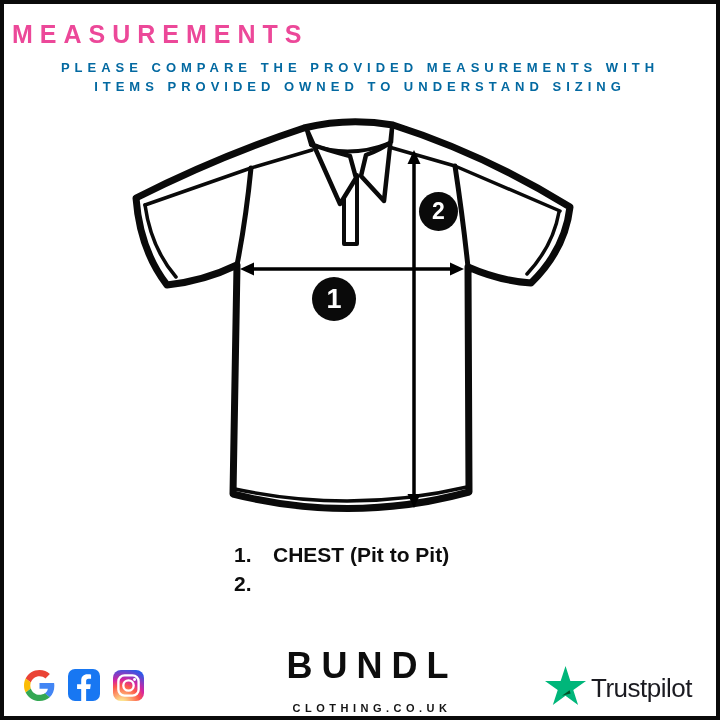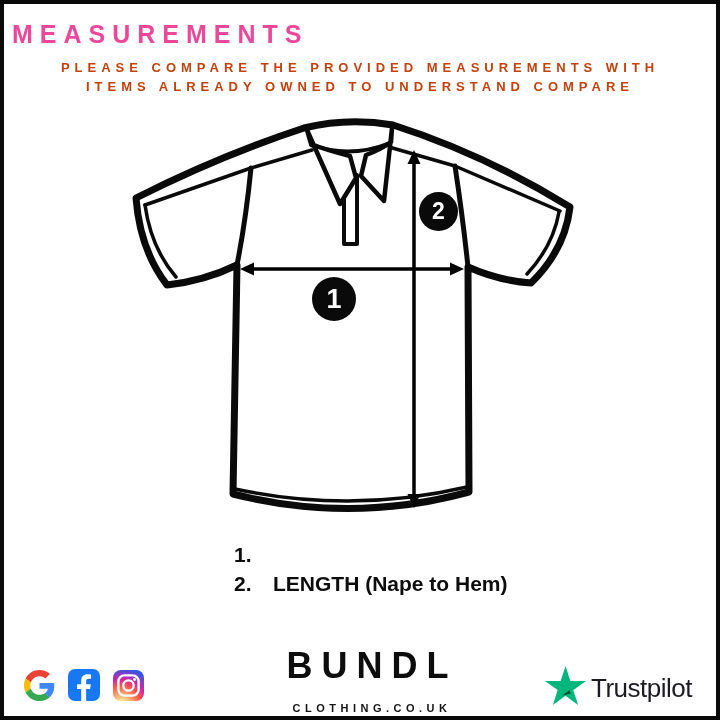--- a/index.html
+++ b/index.html
@@ -9,21 +9,21 @@
     font-family:"Liberation Sans",sans-serif;color:#111;
   }
   .abs{position:absolute;}
   
   .title{
     top:16px;left:0;width:100%;text-align:left;
     font-size:25px;font-weight:bold;letter-spacing:7px;color:#ec4899;padding-left:8px;
   }
   .subtitle{
     top:54px;left:0;width:100%;text-align:center;
-    font-size:13px;font-weight:bold;letter-spacing:5px;line-height:19px;color:#c2410c;
+    font-size:13px;font-weight:bold;letter-spacing:5px;line-height:19px;color:#0369a1;
   }
   
   .shirt-svg{top:0;left:0;width:720px;height:720px;pointer-events:none;}
   .badge{
     border-radius:50%;background:#0a0a0a;color:#fff;font-weight:bold;
     display:flex;align-items:center;justify-content:center;
   }
   .badge1{left:308px;top:273px;width:44px;height:44px;font-size:27px;}
   .badge2{left:415px;top:188px;width:39px;height:39px;font-size:23px;}
   
@@ -47,21 +47,21 @@
   .tp-text{font-size:26px;font-weight:500;color:#1b1b21;letter-spacing:-0.5px;margin-left:5px;margin-top:6px;}
 </style>
 </head>
 <body>
 
 <div class="page">
 
   <div class="abs title">MEASUREMENTS</div>
   <div class="abs subtitle">
     <div>PLEASE COMPARE THE PROVIDED MEASUREMENTS WITH</div>
-    <div>ITEMS ALREADY OWNED TO UNDERSTAND COMPARE</div>
+    <div>ITEMS PROVIDED OWNED TO UNDERSTAND SIZING</div>
   </div>
 
   <svg class="abs shirt-svg" viewBox="0 0 720 720" xmlns="http://www.w3.org/2000/svg">
     <g stroke="#0a0a0a" stroke-linejoin="round" stroke-linecap="round" fill="none">
 
       <path fill="#ffffff" stroke-width="7" d="
         M 300 124
         Q 215 152 132 194
         Q 136 246 163 281
         Q 200 277 233 261
@@ -107,24 +107,24 @@
   <div class="abs badge badge1">
     <span>1</span>
   </div>
   <div class="abs badge badge2">
     <span>2</span>
   </div>
 
   <div class="abs legend">
     <div class="legend-row">
       <span class="legend-num">1.</span>
+      <span><span>CHEST</span>&nbsp;<span>(Pit to Pit)</span></span>
     </div>
     <div class="legend-row">
       <span class="legend-num">2.</span>
-      <span><span>LENGTH</span>&nbsp;<span>(Nape to Hem)</span></span>
     </div>
   </div>
 
   <div class="abs social">
     <svg class="icon-g" viewBox="0 0 48 48" xmlns="http://www.w3.org/2000/svg">
       <path fill="#EA4335" d="M24 9.5c3.54 0 6.71 1.22 9.21 3.6l6.85-6.85C35.9 2.38 30.47 0 24 0 14.62 0 6.51 5.38 2.56 13.22l7.98 6.19C12.43 13.72 17.74 9.5 24 9.5z"></path>
       <path fill="#4285F4" d="M46.98 24.55c0-1.57-.15-3.09-.38-4.55H24v9.02h12.94c-.58 2.96-2.26 5.48-4.78 7.18l7.73 6c4.51-4.18 7.09-10.36 7.09-17.65z"></path>
       <path fill="#FBBC05" d="M10.53 28.59c-.48-1.45-.76-2.99-.76-4.59s.27-3.14.76-4.59l-7.98-6.19C.92 16.46 0 20.12 0 24c0 3.88.92 7.54 2.56 10.78l7.97-6.19z"></path>
       <path fill="#34A853" d="M24 48c6.48 0 11.93-2.13 15.89-5.81l-7.73-6c-2.15 1.45-4.92 2.3-8.16 2.3-6.26 0-11.57-4.22-13.47-9.91l-7.98 6.19C6.51 42.62 14.62 48 24 48z"></path>
     </svg>

